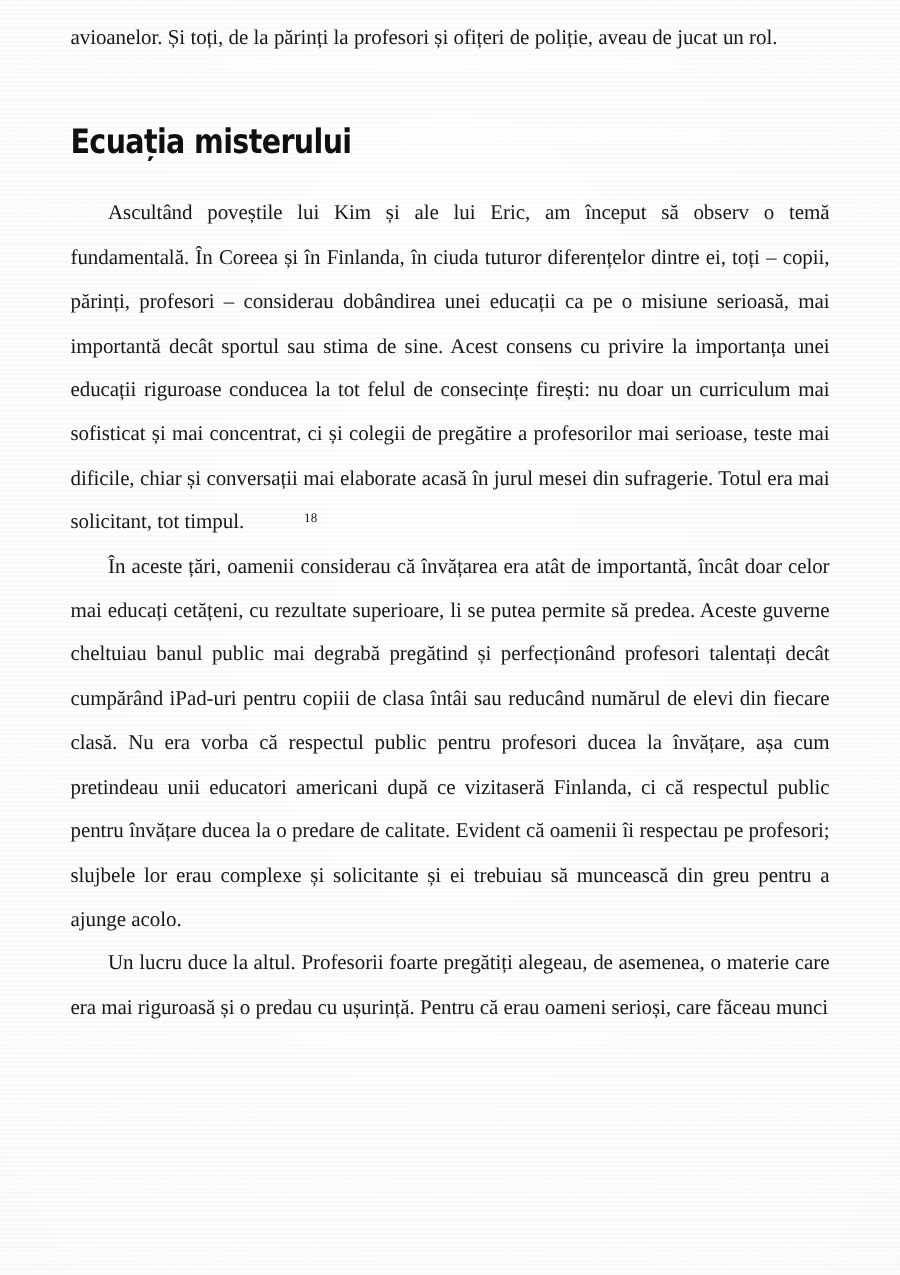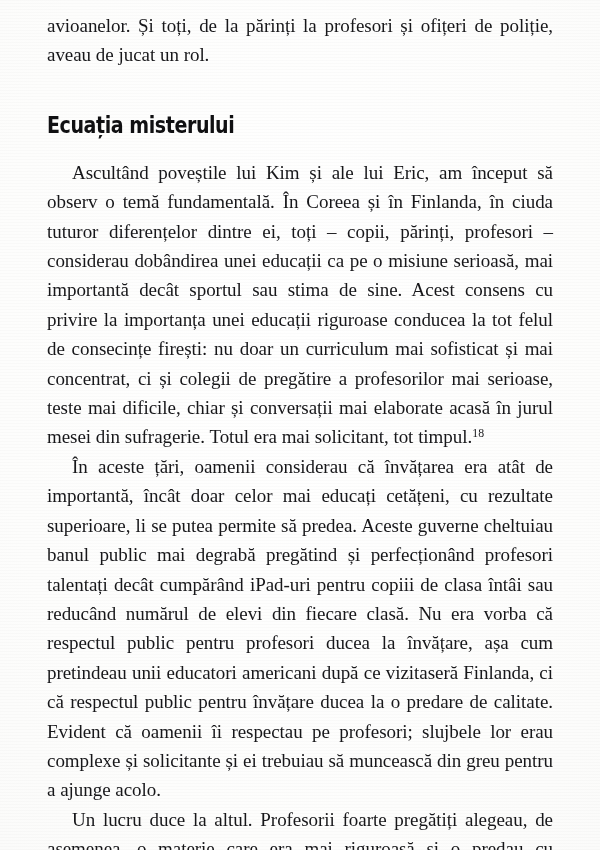--- a/index.html
+++ b/index.html
@@ -34,21 +34,21 @@
   }
 
   
   .carryover {
     margin: 0;
     padding-top: 11px;
   }
 
   .para {
     margin: 0;
-    font-size: 19px;
+    font-size: 14px;
     line-height: 29.4px;
     text-align: justify;
     text-justify: inter-word;
     letter-spacing: -0.05px;
     word-spacing: 0.1px;
     hyphens: manual;
   }
 
   .para.indent {
     text-indent: 25px;
@@ -68,20 +68,21 @@
     font-stretch: condensed;
     transform: scaleX(0.94);
     transform-origin: left center;
   }
 
   sup.footnote-ref {
     font-size: 0.62em;
     vertical-align: 0.52em;
     line-height: 0;
     letter-spacing: 0.1px;
+    margin-left: 40px;
   }
 
   
   .grain {
     position: absolute;
     inset: 0;
     pointer-events: none;
     opacity: 0.035;
     background-image:
       repeating-linear-gradient(0deg, rgba(0,0,0,.5) 0 1px, transparent 1px 3px);

